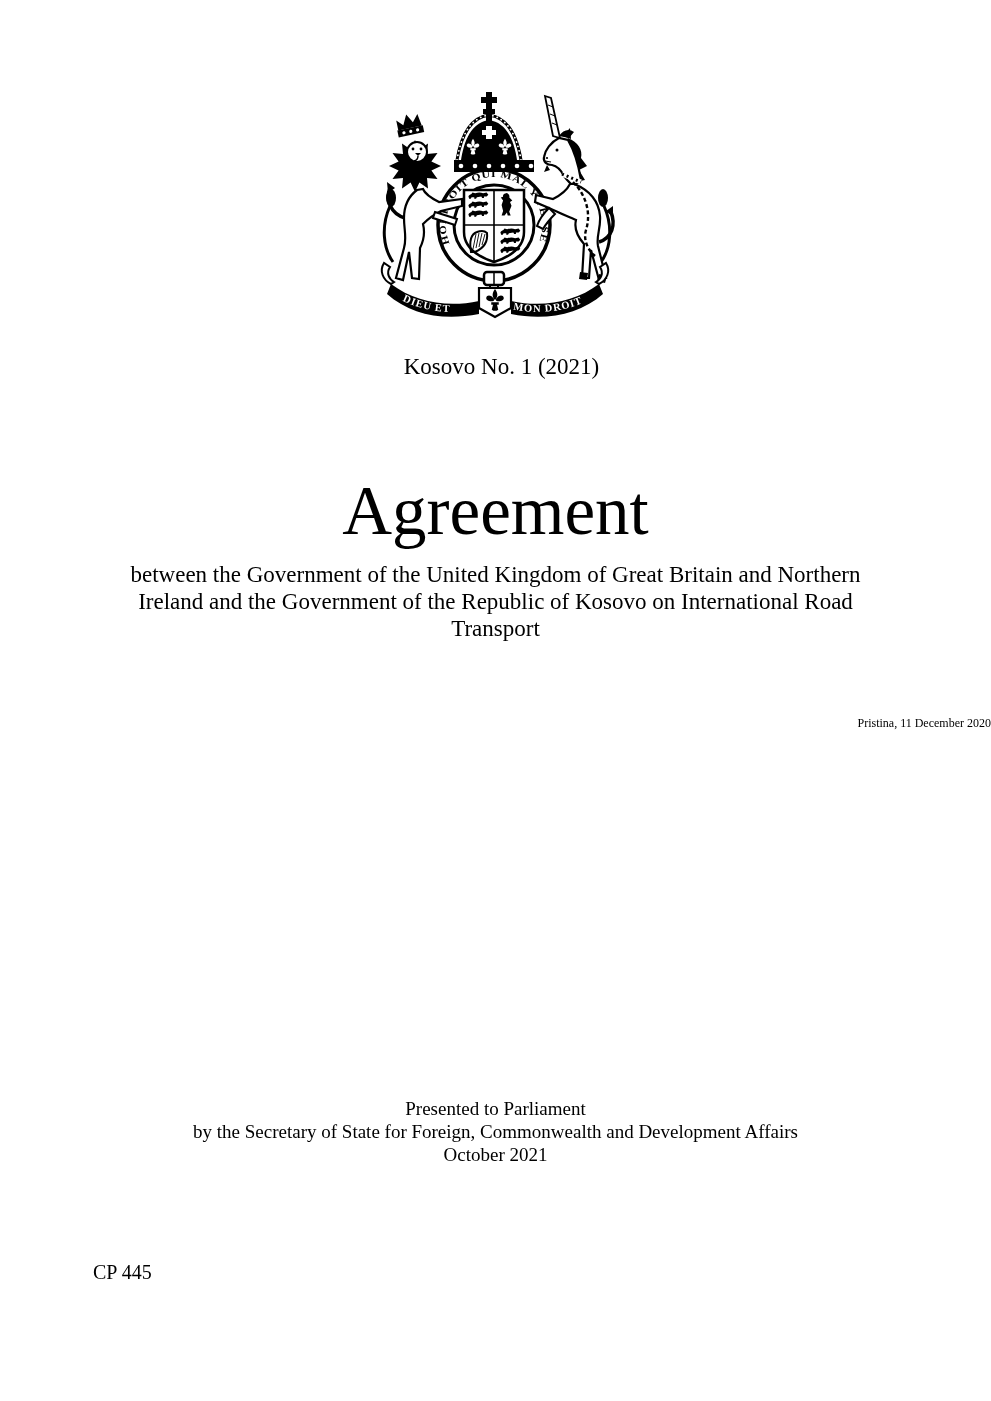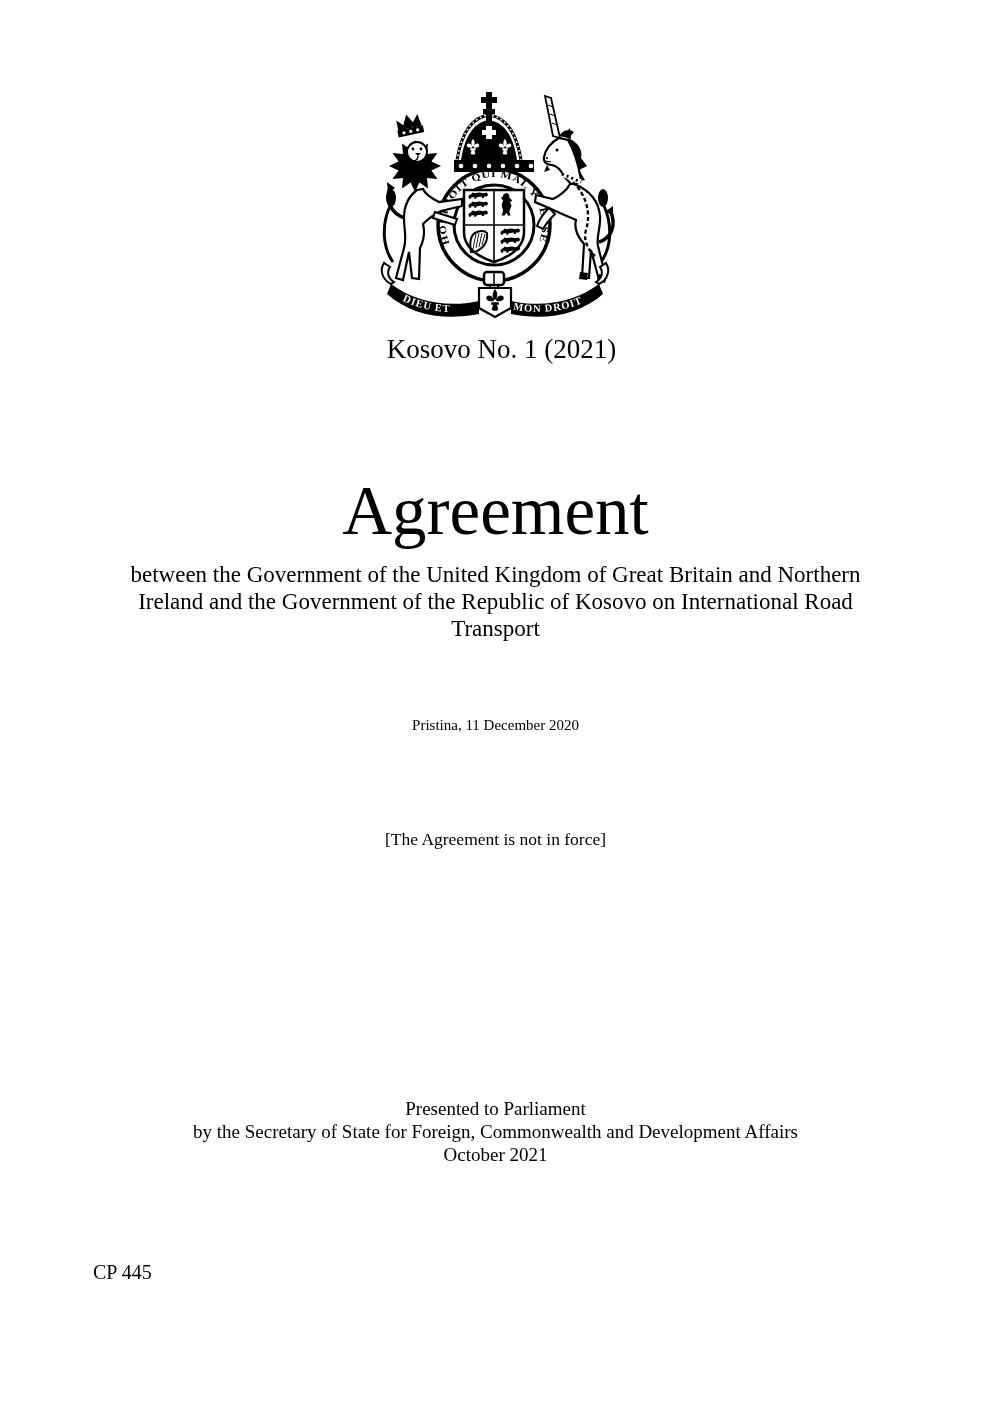--- a/index.html
+++ b/index.html
@@ -6,25 +6,25 @@
   .page{
     position:relative;
     width:991px;height:1401px;
     background:#ffffff;
     font-family:"Liberation Serif", serif;
     color:#000;
     overflow:hidden;
   }
   .center{position:absolute;left:0;right:0;text-align:center;}
   .arms{position:absolute;left:377px;top:92px;width:240px;height:228px;}
-  .series-line{top:335px;font-size:27px;line-height:1.1;padding-left:12px;}
+  .series-line{top:354px;font-size:23px;line-height:1.1;padding-left:12px;}
   .doc-title{top:477px;font-size:69px;line-height:1;}
   .doc-subtitle{top:561px;font-size:23px;line-height:27px;}
   .doc-subtitle .inner{max-width:780px;margin:0 auto;}
-  .place-date{top:717px;font-size:15px;line-height:1.1;}
+  .place-date{top:717px;font-size:12px;line-height:1.1;text-align:right;}
   .force-note{top:830px;font-size:17.5px;line-height:1.1;}
   .presentation{top:1097px;font-size:19px;line-height:23px;}
   .cp-number{position:absolute;left:93px;top:1261px;font-size:20px;line-height:1.1;}
   svg text{font-family:"Liberation Serif", serif;}
 </style>
 </head>
 <body>
 
 <div class="page">
 
@@ -169,21 +169,20 @@
   <div class="center series-line">Kosovo No. 1 (2021)</div>
 
   <div class="center doc-title">Agreement</div>
 
   <div class="center doc-subtitle">
     <div class="inner">between the Government of the United Kingdom of Great Britain and Northern Ireland and the Government of the Republic of Kosovo on International Road Transport</div>
   </div>
 
   <div class="center place-date">Pristina, 11 December 2020</div>
 
-  <div class="center force-note">[The Agreement is not in force]</div>
 
   <div class="center presentation">
     <div>Presented to Parliament</div>
     <div>by the Secretary of State for Foreign, Commonwealth and Development Affairs</div>
     <div>October 2021</div>
   </div>
 
   <div class="cp-number">CP 445</div>
 
 </div>

